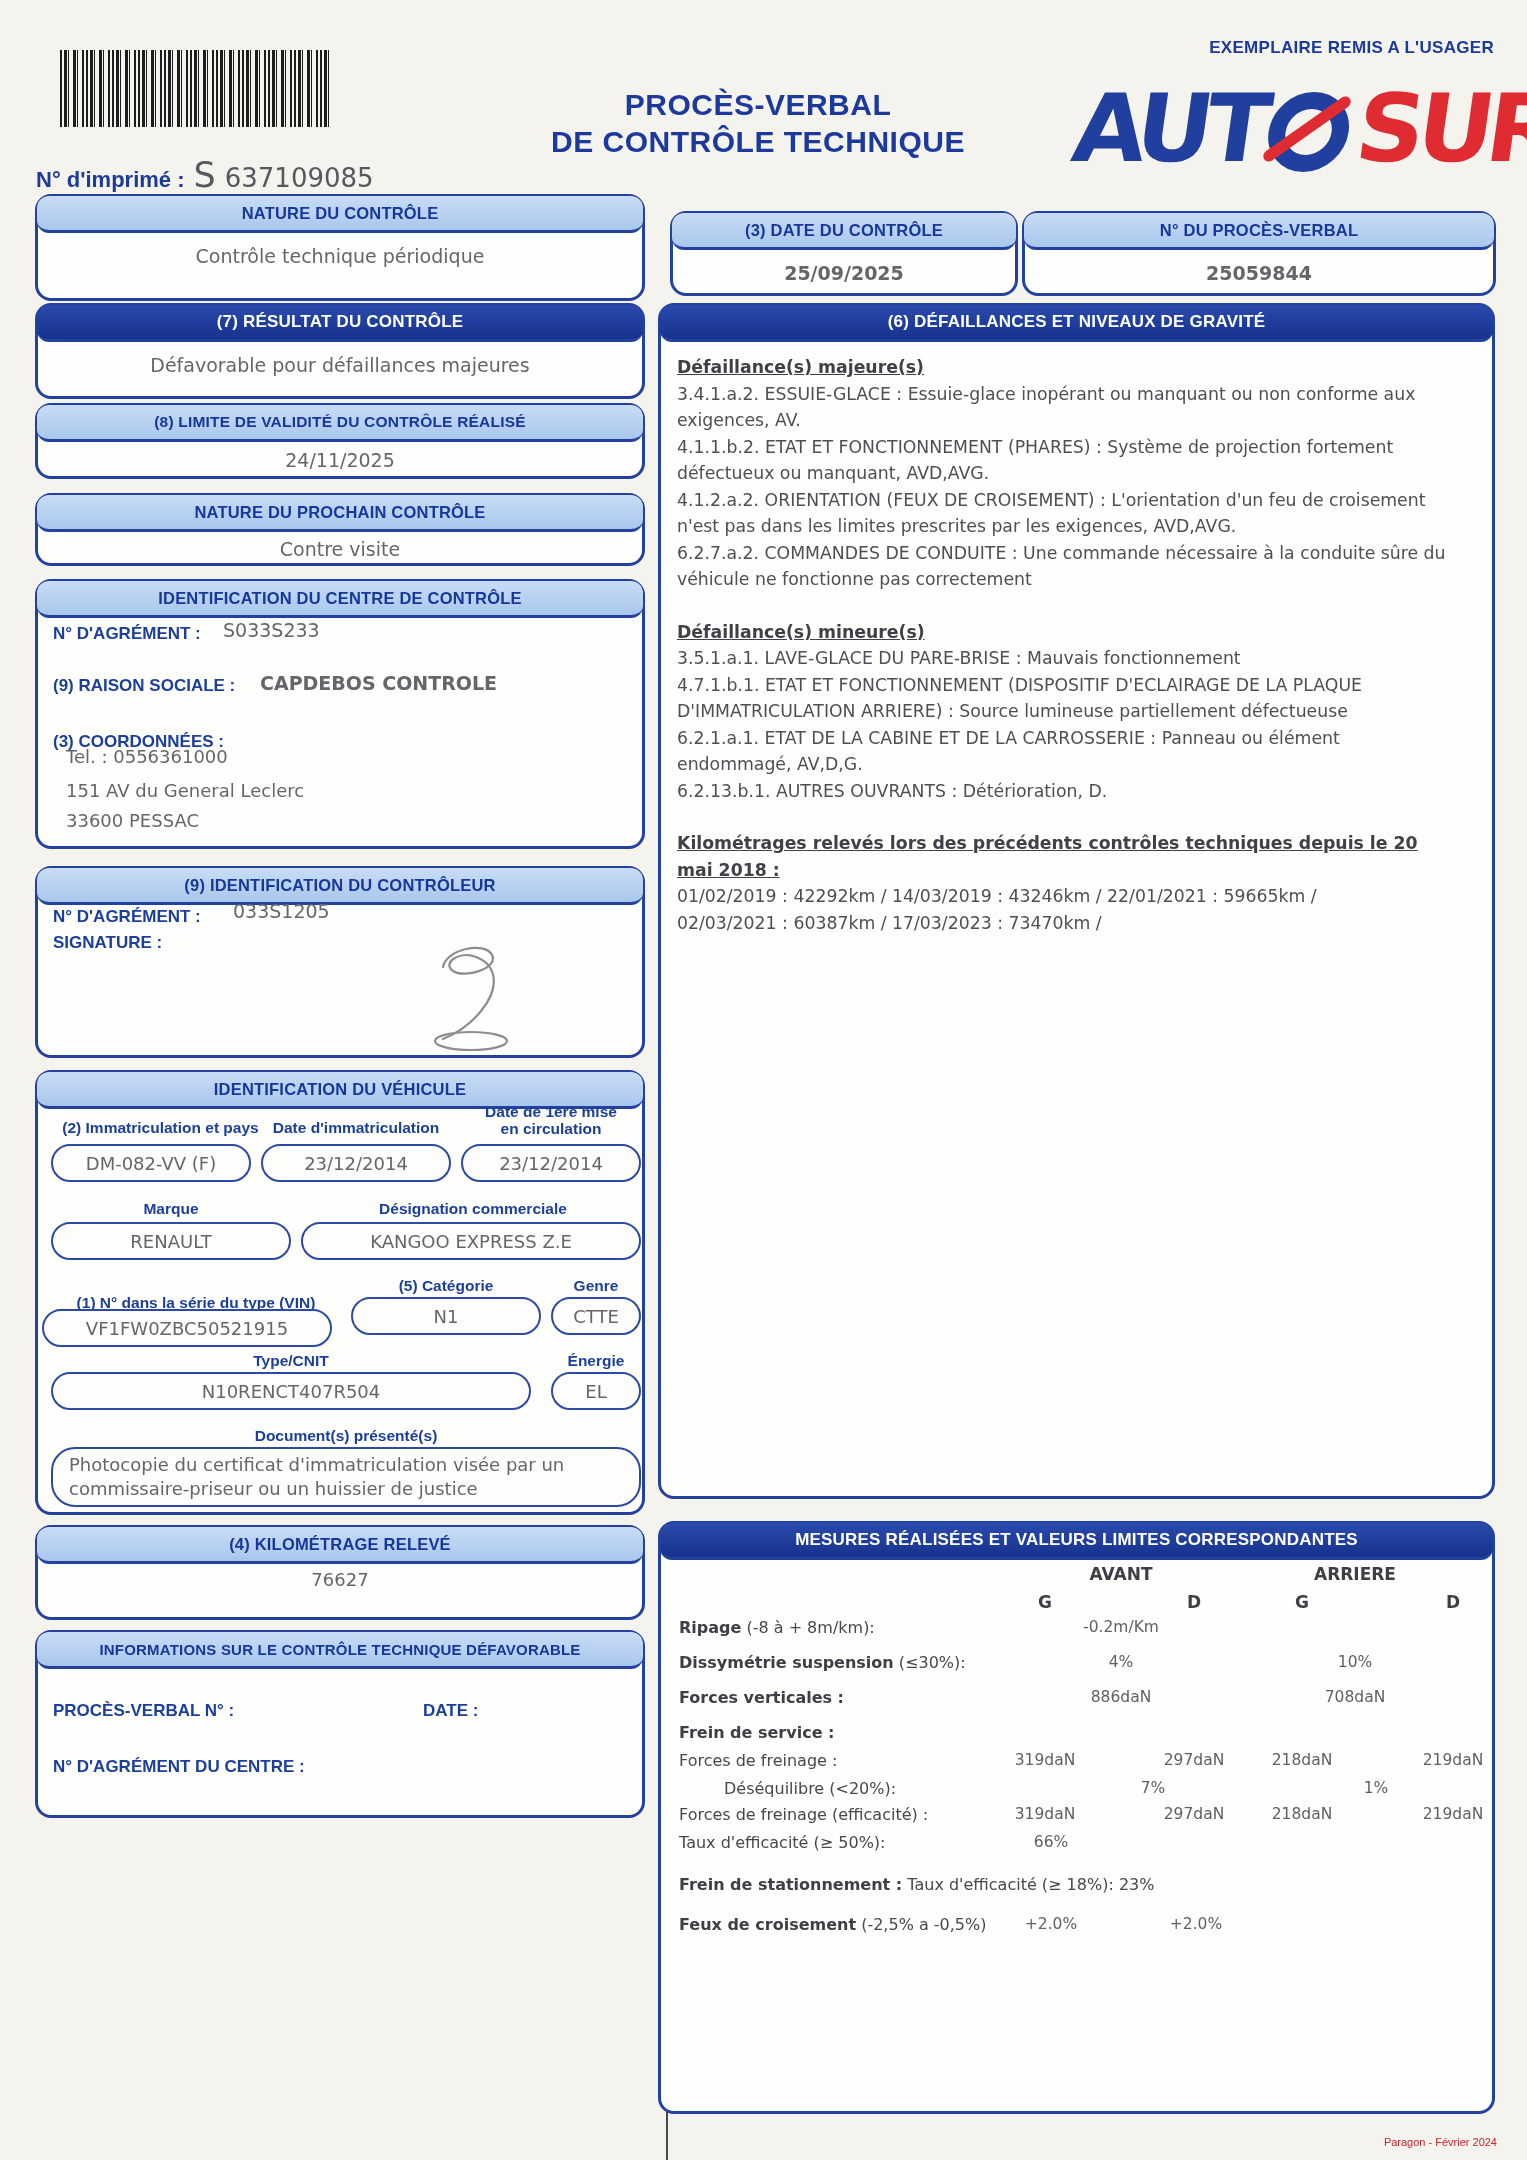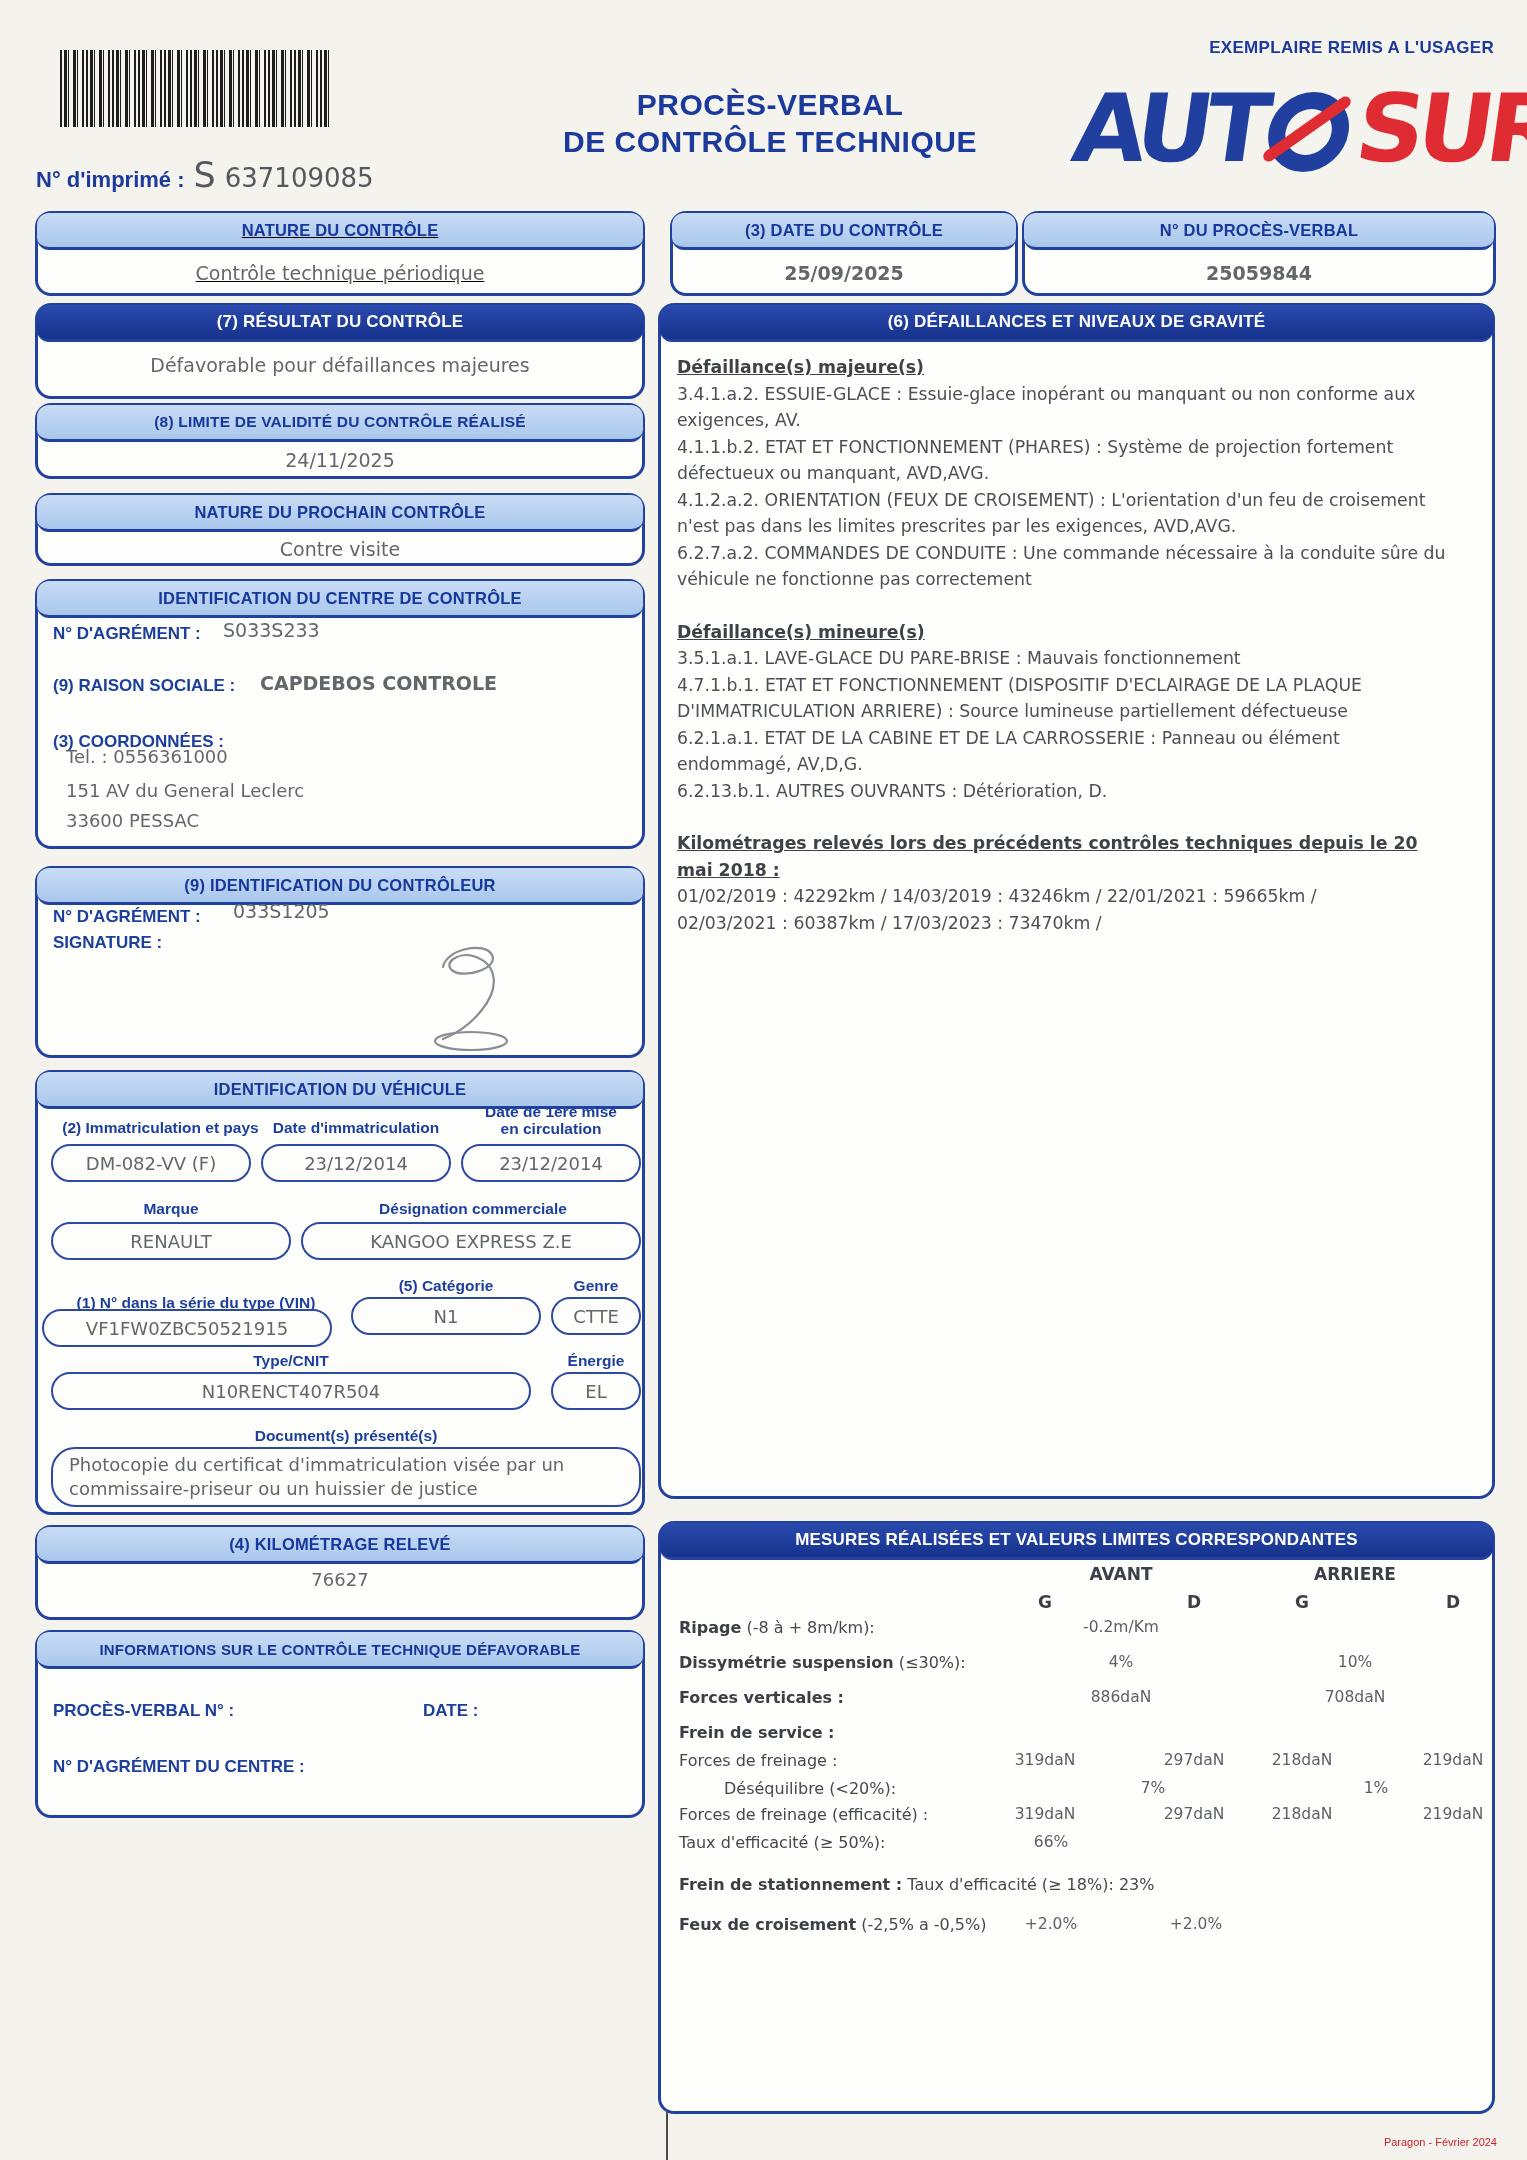--- a/index.html
+++ b/index.html
@@ -17,21 +17,21 @@
       #1d1d1d 8px 9px,  transparent 9px 13px,
       #1d1d1d 13px 16px, transparent 16px 17px,
       #1d1d1d 17px 18px, transparent 18px 22px,
       #1d1d1d 22px 24px, transparent 24px 26px);
   }
   .imprint-line { position:absolute; left:36px; top:155px; display:flex; align-items:baseline; gap:9px; }
   .imprint-label { color:#1c3a9c; font-weight:bold; font-size:22px; }
   .imprint-s { font-family:"DejaVu Sans",sans-serif; color:#55585e; font-size:35px; }
   .imprint-num { font-family:"DejaVu Sans",sans-serif; color:#55585e; font-size:26px; }
   .doc-title {
-    position:absolute; left:420px; top:86px; width:700px; text-align:center;
+    position:absolute; left:408px; top:86px; width:700px; text-align:center;
     color:#1c3a9c; font-weight:bold; font-size:30px; line-height:37px; letter-spacing:0.5px;
   }
   .copy-notice {
     position:absolute; left:1100px; top:38px; width:394px; text-align:right;
     color:#1c3a9c; font-weight:bold; font-size:17px; letter-spacing:0.3px;
   }
   .logo { position:absolute; left:1074px; top:82px; display:flex; align-items:center; transform:skewX(-8deg); }
   .lg-aut,.lg-sur { font-family:"DejaVu Sans",sans-serif; font-weight:bold; font-size:94px; line-height:94px; letter-spacing:-7px; }
   .lg-aut { color:#203f9e; }
   .lg-sur { color:#df2c33; margin-left:6px; }
@@ -87,21 +87,21 @@
     <div>PROCÈS-VERBAL</div>
     <div>DE CONTRÔLE TECHNIQUE</div>
   </div>
   <div class="copy-notice">EXEMPLAIRE REMIS A L'USAGER</div>
   <div class="logo">
     <span class="lg-aut">AUT</span>
     <span class="lg-o"></span>
     <span class="lg-sur">SUR</span>
   </div>
 
-  <div class="panel" style="left:35px; top:211px; width:610px; height:85px;text-decoration:underline;">
+  <div class="panel" style="left:35px; top:194px; width:610px; height:107px;">
     <div class="phead">NATURE DU CONTRÔLE</div>
     <div class="pcenter">Contrôle technique périodique</div>
   </div>
   <div class="panel" style="left:670px; top:211px; width:348px; height:85px;">
     <div class="phead">(3) DATE DU CONTRÔLE</div>
     <div class="pcenter bold">25/09/2025</div>
   </div>
   <div class="panel" style="left:1022px; top:211px; width:474px; height:85px;">
     <div class="phead">N° DU PROCÈS-VERBAL</div>
     <div class="pcenter bold">25059844</div>

